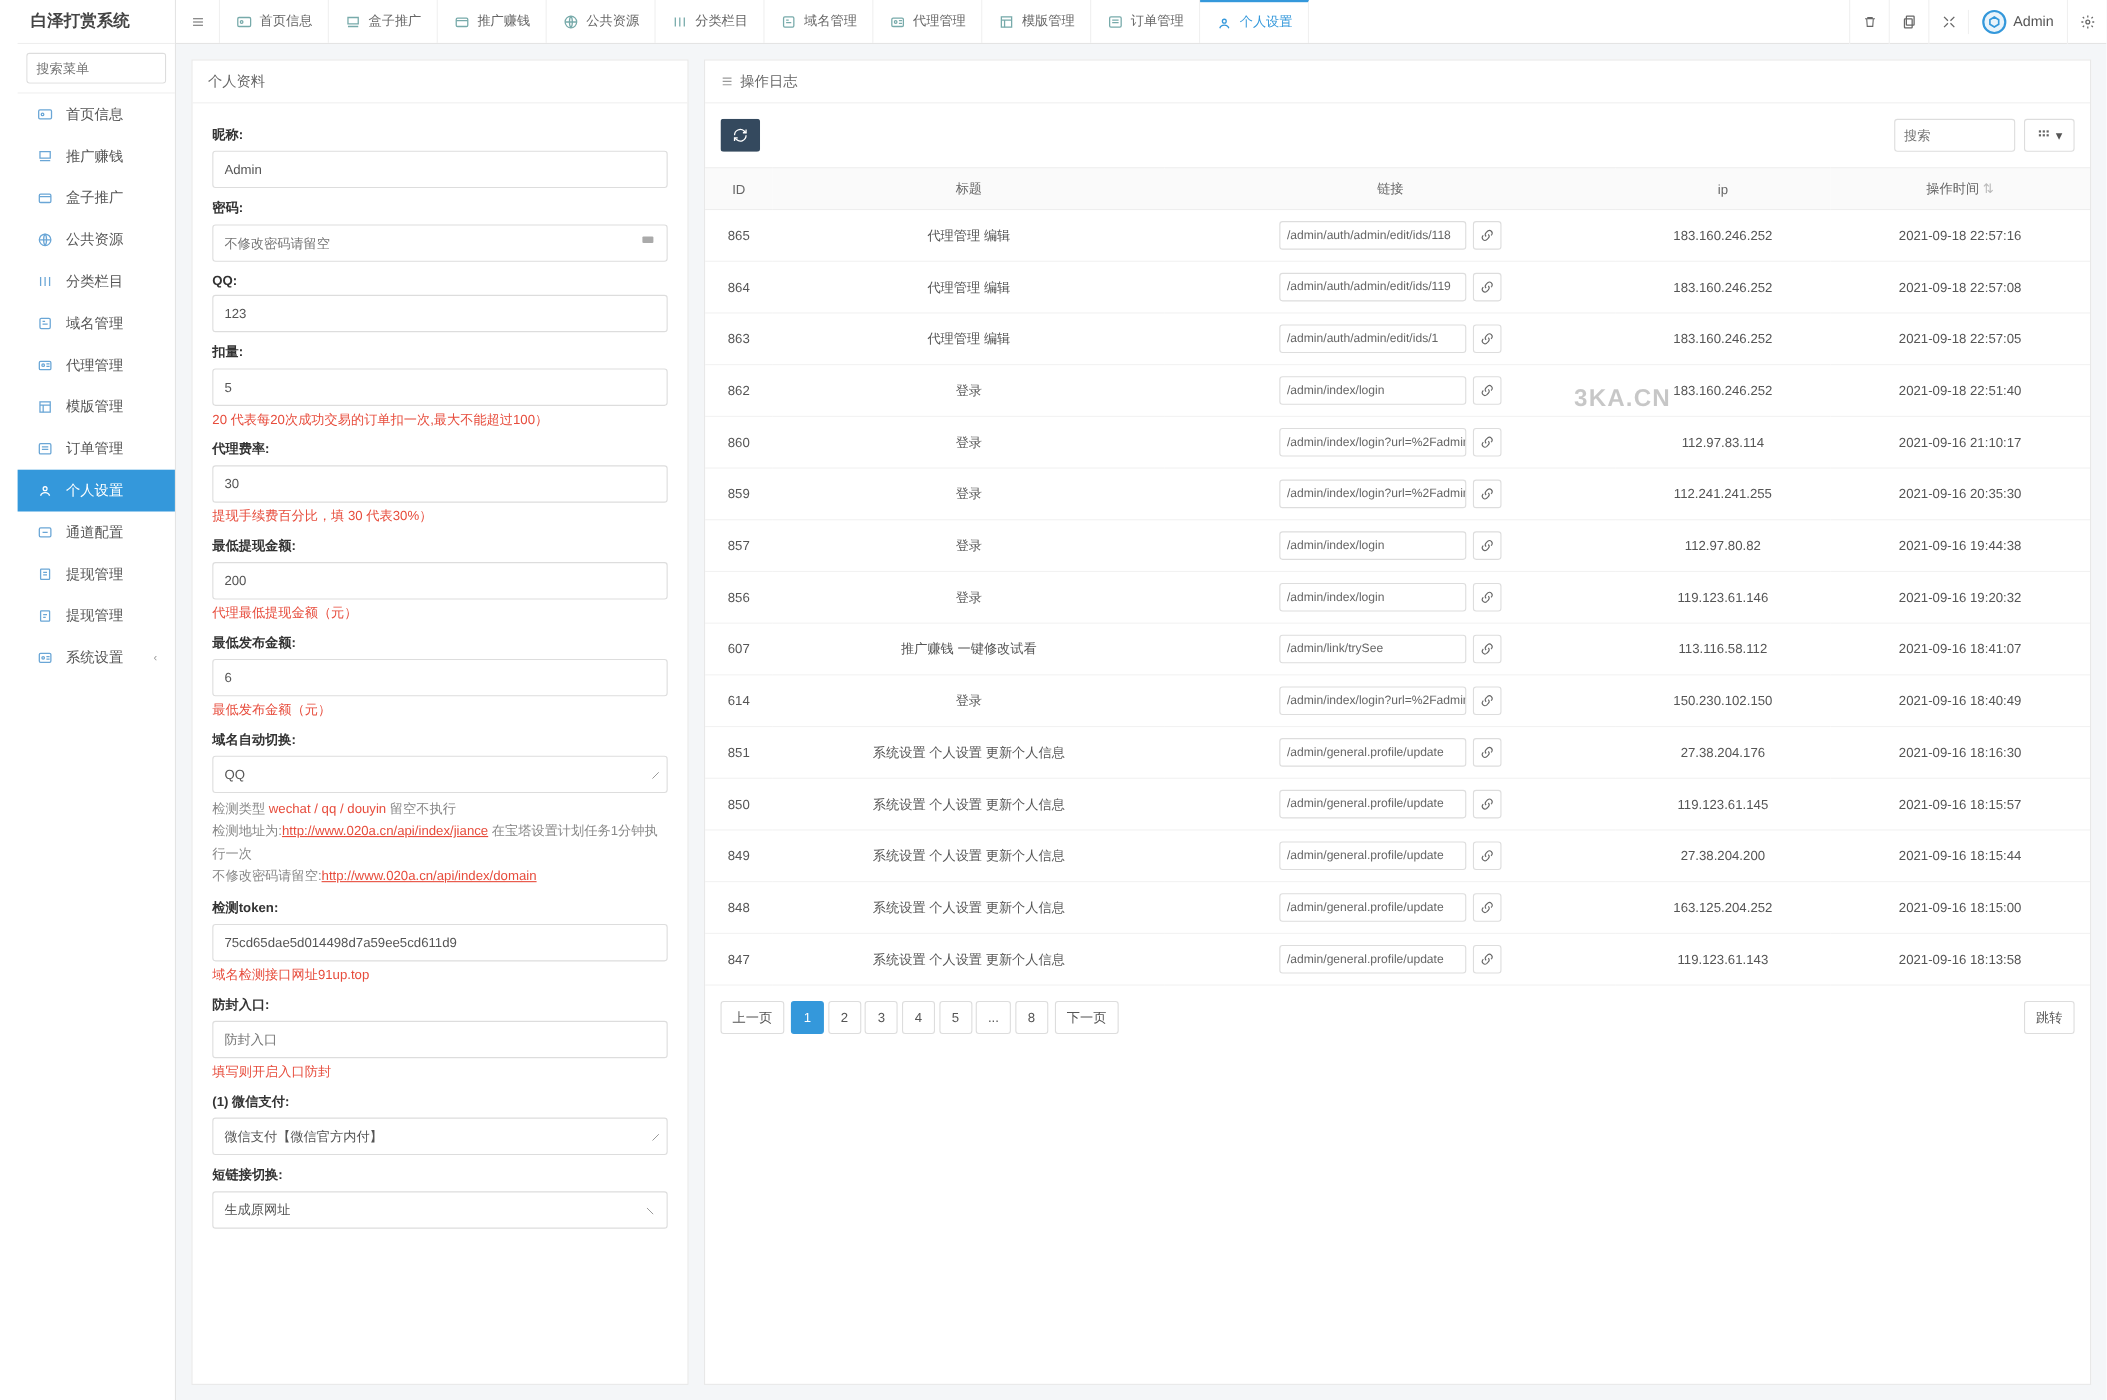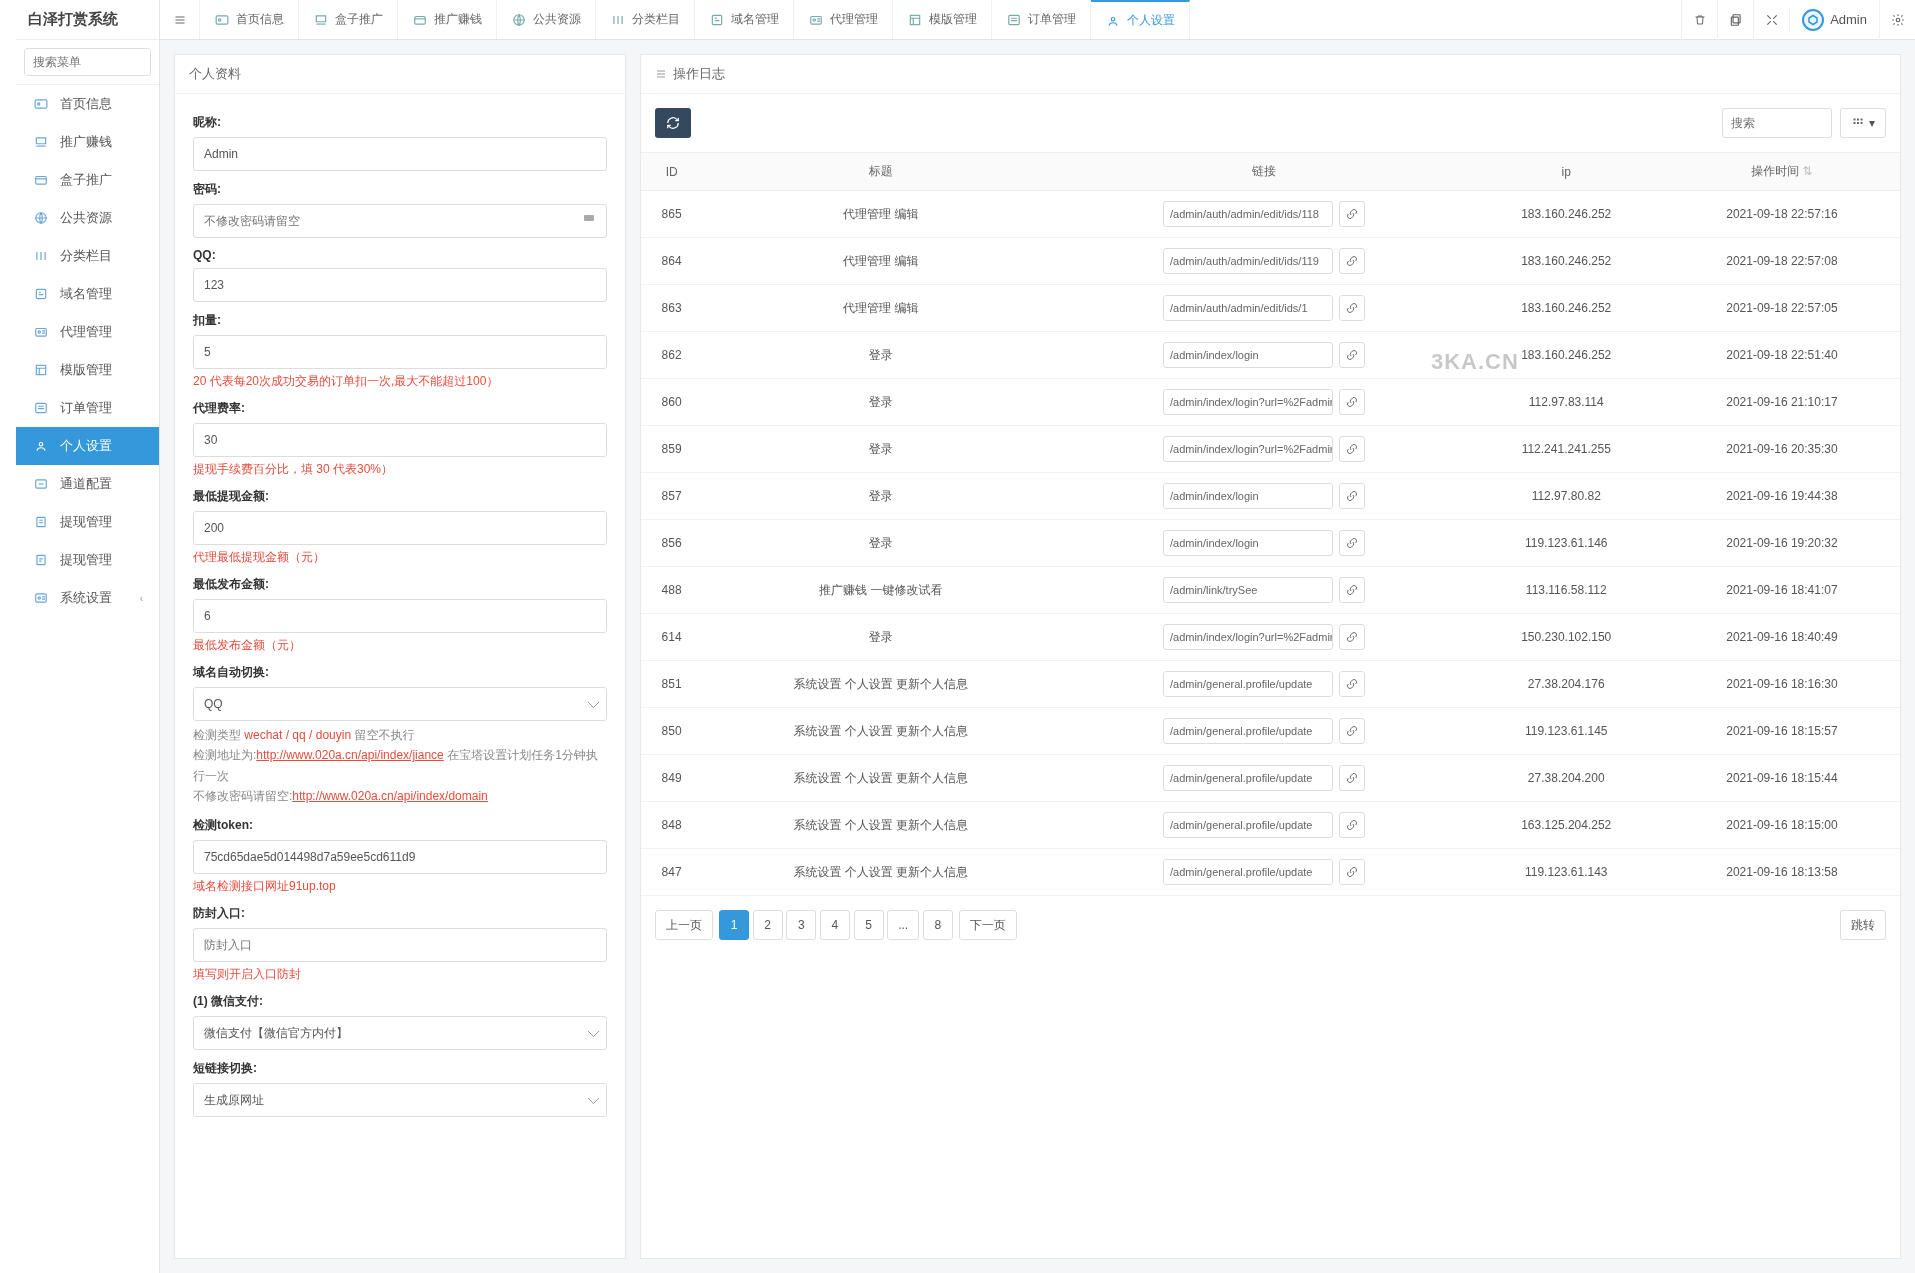--- a/index.html
+++ b/index.html
@@ -592,21 +592,21 @@
                       <svg width="12" height="12" viewBox="0 0 24 24" fill="none" stroke="#666" stroke-width="2">
                         <path d="M10 14a5 5 0 0 1 0-7l3-3a5 5 0 0 1 7 7l-1 1M14 10a5 5 0 0 1 0 7l-3 3a5 5 0 0 1-7-7l1-1"></path>
                       </svg>
                     </div>
                   </div>
                 </td>
                 <td>119.123.61.146</td>
                 <td>2021-09-16 19:20:32</td>
               </tr>
               <tr>
-                <td>488</td>
+                <td>607</td>
                 <td>推广赚钱 一键修改试看</td>
                 <td>
                   <div class="link-cell">
                     <div class="link-field">/admin/link/trySee</div>
                     <div class="link-btn">
                       <svg width="12" height="12" viewBox="0 0 24 24" fill="none" stroke="#666" stroke-width="2">
                         <path d="M10 14a5 5 0 0 1 0-7l3-3a5 5 0 0 1 7 7l-1 1M14 10a5 5 0 0 1 0 7l-3 3a5 5 0 0 1-7-7l1-1"></path>
                       </svg>
                     </div>
                   </div>

